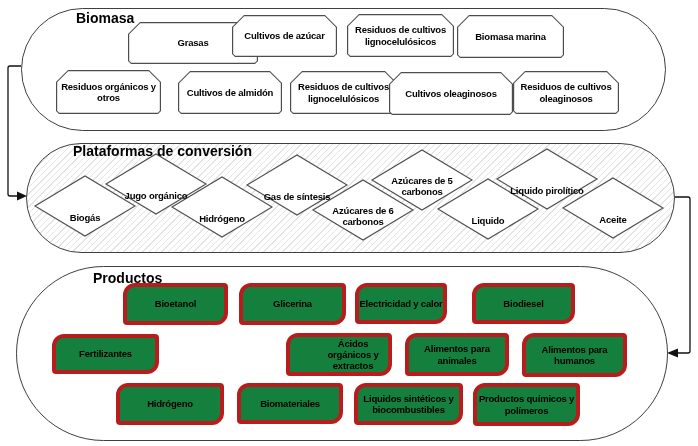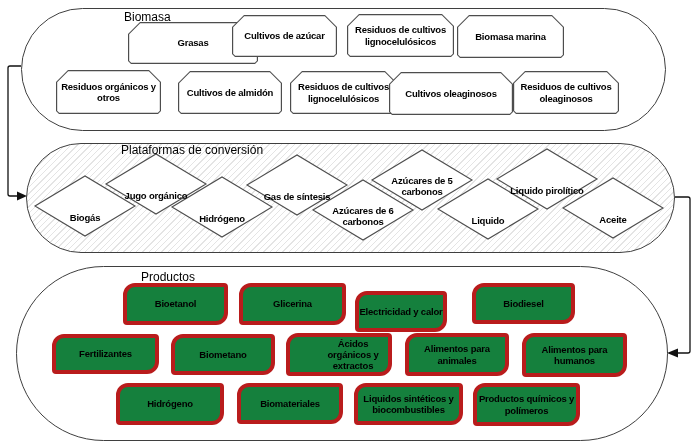--- a/index.html
+++ b/index.html
@@ -9,21 +9,21 @@
   }
   
   .stadium{position:absolute;border:1px solid #3f3f3f;background:#fff;box-sizing:border-box;}
   #stadium-biomasa{left:21px;top:8px;width:645px;height:123px;border-radius:61.5px;}
   #stadium-plataformas{
     left:26px;top:143px;width:649px;height:110px;border-radius:55px;
     background:repeating-linear-gradient(135deg,#e4e4e4 0,#e4e4e4 1px,transparent 1px,transparent 4.5px) #fff;
   }
   #stadium-productos{left:16px;top:266px;width:652px;height:175px;border-radius:87.5px;}
   .section-label{
-    position:absolute;font-size:12px;font-weight:normal;z-index:5;white-space:nowrap;margin-left:48px;
+    position:absolute;font-size:14px;font-weight:bold;z-index:5;white-space:nowrap;
   }
   
   #overlay{position:absolute;left:0;top:0;z-index:2;pointer-events:none;}
   
   .chamfer{
     position:absolute;z-index:3;background:#4d4d4d;
     clip-path:polygon(12px 0,calc(100% - 12px) 0,100% 12px,100% calc(100% - 3px),calc(100% - 3px) 100%,3px 100%,0 calc(100% - 3px),0 12px);
   }
   .chamfer .inner{
     position:absolute;inset:1.2px;background:#fff;display:flex;align-items:center;justify-content:center;text-align:center;
@@ -171,31 +171,28 @@
   <div class="dlabel" style="left:567px;top:191px;width:92px;height:34px;">
     <span class="node-label">Aceite</span>
   </div>
 
   <div class="roundbox" style="left:123px;top:283px;width:105px;height:42px;">
     <span class="node-label">Bioetanol</span>
   </div>
   <div class="roundbox" style="left:239px;top:283px;width:107px;height:42px;">
     <span class="node-label">Glicerina</span>
   </div>
-  <div class="roundbox" style="left:355px;top:291px;width:92px;height:41px;">
+  <div class="roundbox" style="left:355px;top:283px;width:92px;height:41px;">
     <span class="node-label">Electricidad y calor</span>
   </div>
   <div class="roundbox" style="left:472px;top:283px;width:103px;height:41px;">
     <span class="node-label">Biodiesel</span>
   </div>
   <div class="roundbox" style="left:52px;top:334px;width:107px;height:40px;">
     <span class="node-label">Fertilizantes</span>
-  </div>
-  <div class="roundbox" style="left:171px;top:334px;width:104px;height:41px;">
-    <span class="node-label">Biometano</span>
   </div>
   <div class="roundbox" style="left:286px;top:333px;width:106px;height:43px;padding-left:28px;">
     <span class="node-label">Ácidos orgánicos y
 extractos</span>
   </div>
   <div class="roundbox" style="left:405px;top:333px;width:104px;height:43px;">
     <span class="node-label">Alimentos para
 animales</span>
   </div>
   <div class="roundbox" style="left:522px;top:333px;width:105px;height:44px;">

